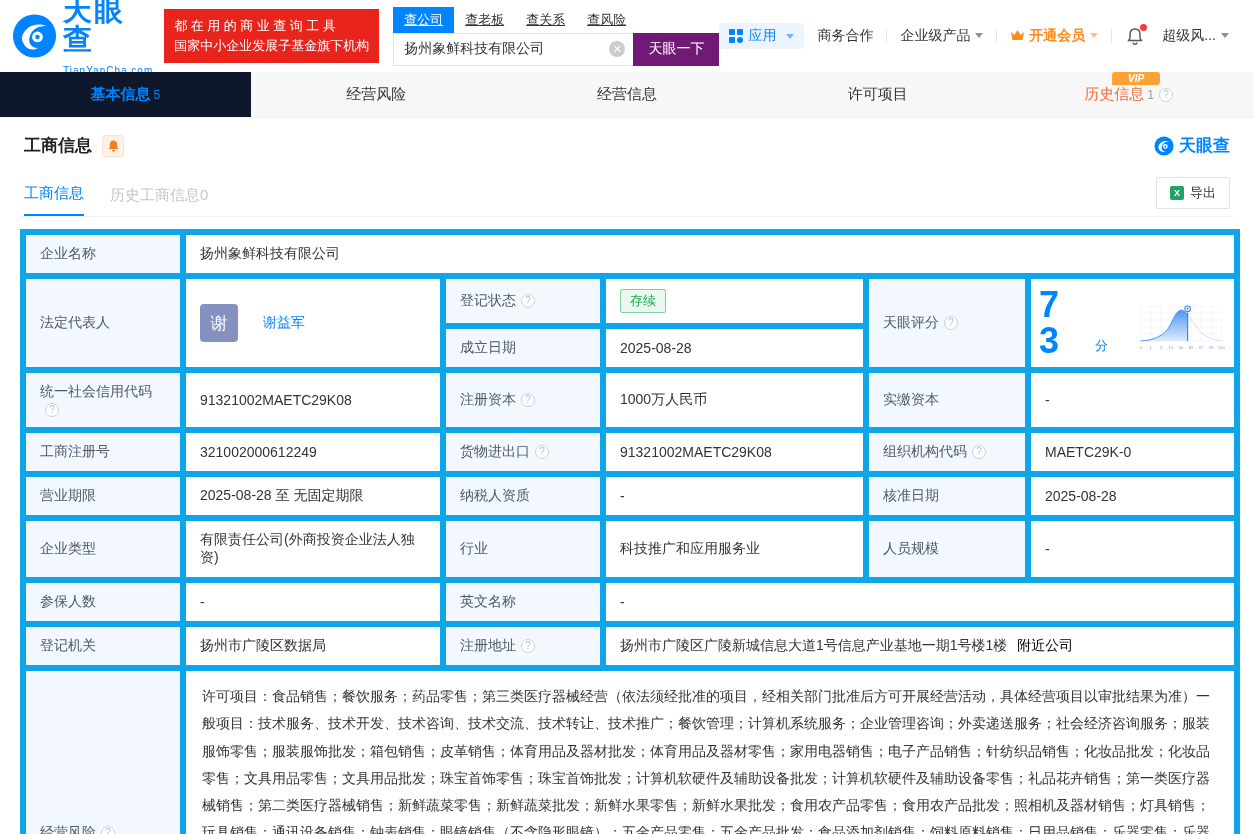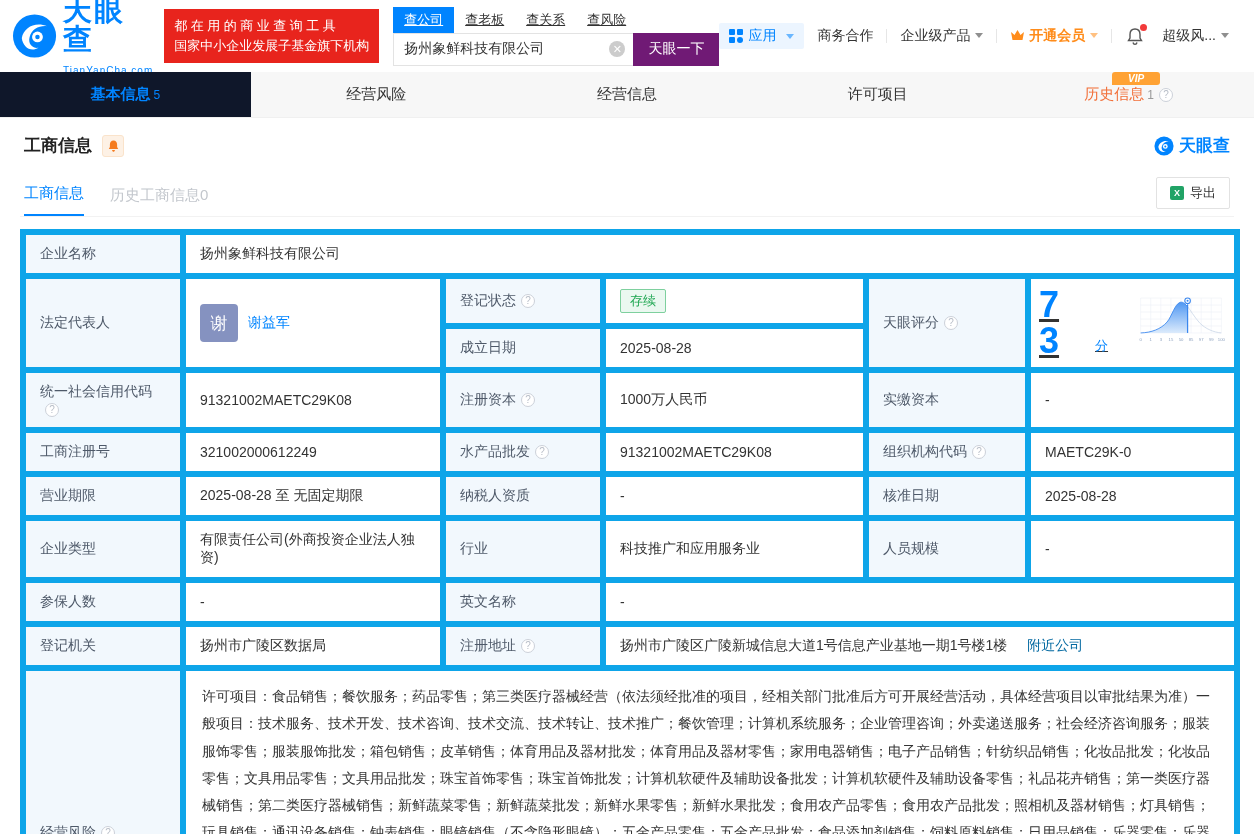--- a/index.html
+++ b/index.html
@@ -55,23 +55,23 @@
   .export-btn { margin-left:auto; margin-bottom:7px; display:flex; align-items:center; gap:6px; background:#fff; border:1px solid #e2e2e2; border-radius:2px; padding:6px 13px; font-size:13px; color:#333; cursor:pointer; }
   .xls-ic { width:14px; height:14px; background:#21a366; color:#fff; font-size:9px; font-weight:bold; border-radius:2px; display:flex; align-items:center; justify-content:center; }
 
   
   .info-table { width:100%; border-collapse:collapse; table-layout:fixed; margin-top:12px; font-size:14px; }
   .info-table td { border:6px solid #0ea5e9; padding:10px 14px; vertical-align:middle; word-break:break-all; color:#333; }
   td.lbl { background:#f2f8fd; color:#4e5969; }
   .badge-green { display:inline-block; color:#22a854; background:#eaf8f0; border:1px solid #7ed09e; border-radius:2px; padding:2px 9px; font-size:13px; }
   .rep { display:flex; align-items:center; }
   .avatar { width:38px; height:38px; border-radius:4px; background:#8592c0; color:#fff; font-size:17px; display:flex; align-items:center; justify-content:center; flex:none; }
-  .blue-link { color:#0084ff; text-decoration:none; cursor:pointer; margin-left:10px; }
-  .addr-link { color:#0369a1; text-decoration:none; cursor:pointer; margin-left:20px; white-space:nowrap; }
-  .score-cell { display:flex; align-items:flex-start; gap:26px;text-decoration:underline; }
+  .blue-link { color:#0084ff; text-decoration:none; cursor:pointer; margin-left:25px; }
+  .addr-link { color:#000000; text-decoration:none; cursor:pointer; margin-left:10px; white-space:nowrap; }
+  .score-cell { display:flex; align-items:flex-end; gap:26px; }
   .score-num { color:#0084ff; font-size:36px; font-weight:bold; line-height:1; }
   .score-unit { color:#0084ff; font-size:13px; align-self:flex-end; margin:0 2px 4px 0; }
   .tick { font-size:5.5px; fill:#8fa3c0; text-anchor:middle; font-family:"Liberation Sans",sans-serif; }
   .scope-text { line-height:1.95; color:#333; }
 </style>
 </head>
 <body>
 
 <header class="topbar">
   <div class="logo">
@@ -254,21 +254,21 @@
       <td class="lbl"><span>统一社会信用代码</span><span class="q-icon">?</span></td>
       <td>91321002MAETC29K08</td>
       <td class="lbl"><span>注册资本</span><span class="q-icon">?</span></td>
       <td>1000万人民币</td>
       <td class="lbl">实缴资本</td>
       <td>-</td>
     </tr>
     <tr>
       <td class="lbl">工商注册号</td>
       <td>321002000612249</td>
-      <td class="lbl"><span>水产品批发</span><span class="q-icon">?</span></td>
+      <td class="lbl"><span>货物进出口</span><span class="q-icon">?</span></td>
       <td>91321002MAETC29K08</td>
       <td class="lbl"><span>组织机构代码</span><span class="q-icon">?</span></td>
       <td>MAETC29K-0</td>
     </tr>
     <tr>
       <td class="lbl">营业期限</td>
       <td>2025-08-28 至 无固定期限</td>
       <td class="lbl">纳税人资质</td>
       <td>-</td>
       <td class="lbl">核准日期</td>

